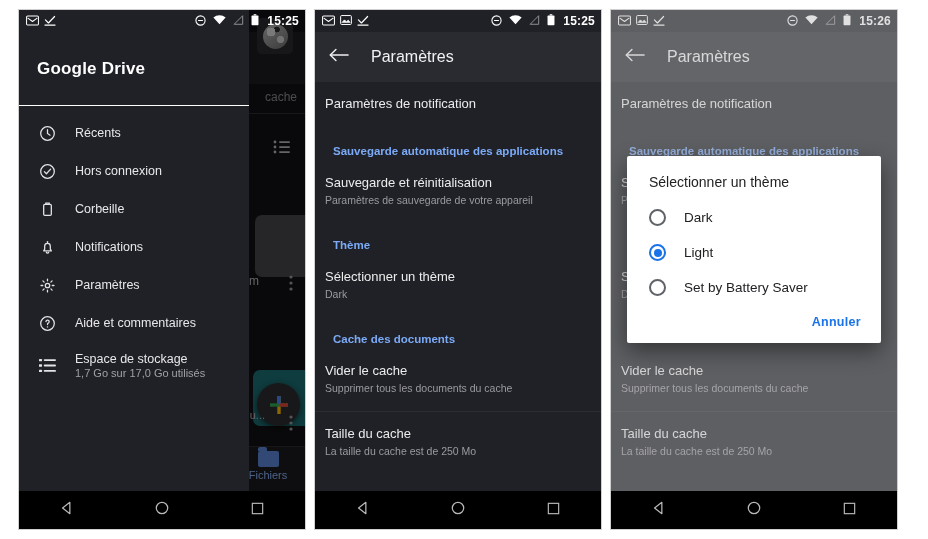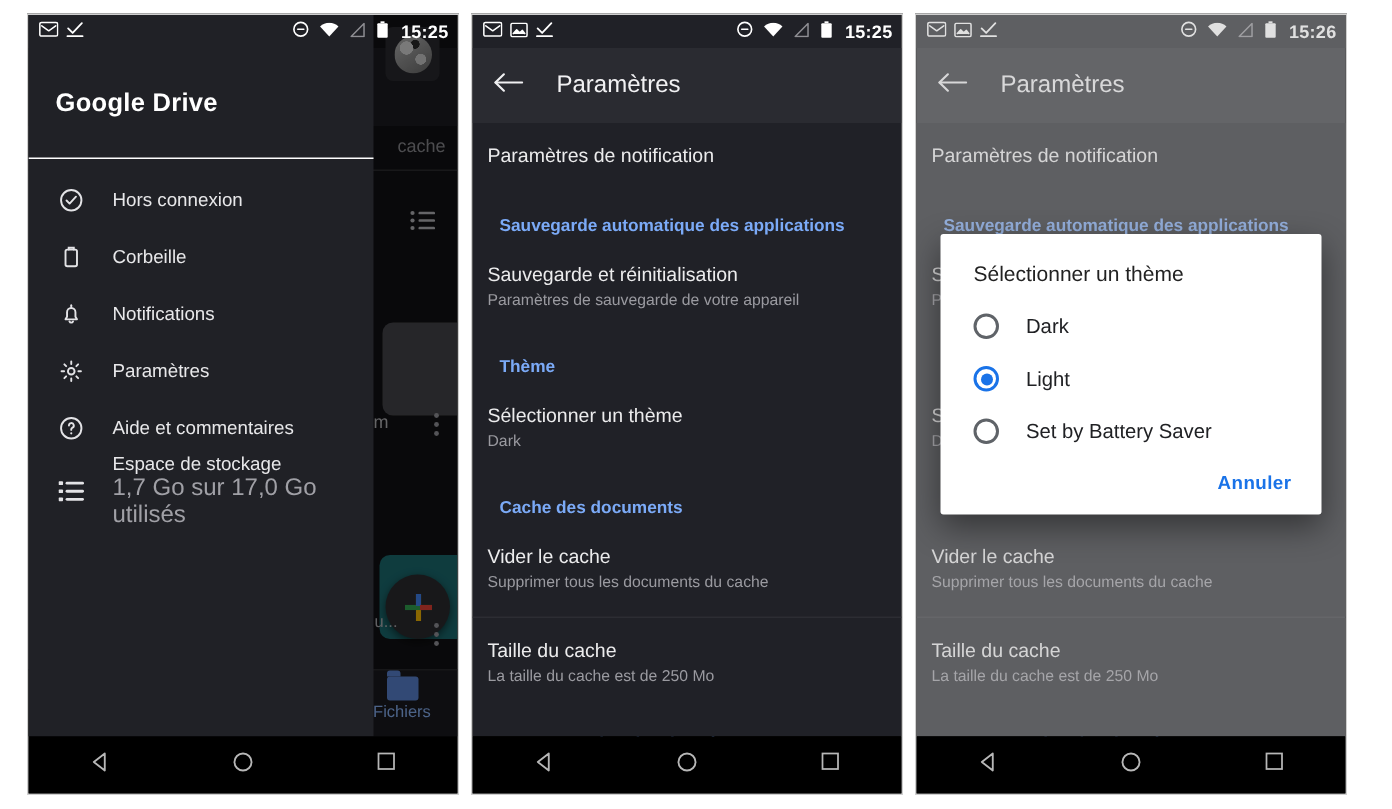--- a/index.html
+++ b/index.html
@@ -179,21 +179,21 @@
     height: 38px; padding-left: 18px;
     gap: 18px;
   }
   .drawer-item .di-ico {
     width: 20px; height: 20px;
     display: flex; align-items: center; justify-content: center;
     flex: 0 0 20px;
   }
   .drawer-item .di-text { display: flex; flex-direction: column; }
   .drawer-item .di-label { font-size: 12.5px; color: #e8e8ea; }
-  .drawer-item .di-sub { font-size: 16px; color: #a0a0a6; margin-top: 1px; }
+  .drawer-item .di-sub { font-size: 11px; color: #a0a0a6; margin-top: 1px; }
   .drawer-item.tall { height: 46px; }
 
   
   .settings-screen { position: absolute; inset: 0; background: #202127; }
   .set-appbar {
     height: 50px;
     background: #2a2b31;
     display: flex; align-items: center;
     padding-left: 14px; gap: 22px;
   }
@@ -328,20 +328,31 @@
       </div>
 
       <div class="drawer-scrim"></div>
 
       <div class="drawer">
         <div class="drawer-header">
           <span class="drawer-title">Google Drive</span>
         </div>
         <div class="drawer-list">
 
+          <div class="drawer-item">
+            <span class="di-ico">
+              <svg width="17" height="17" viewBox="0 0 20 20" fill="none" stroke="#e3e3e6" stroke-width="1.5">
+                <circle cx="10" cy="10" r="8"></circle>
+                  <path d="M10 5.5V10l3 2" stroke-linecap="round"></path>
+              </svg>
+            </span>
+            <span class="di-text">
+              <span class="di-label">Récents</span>
+            </span>
+          </div>
 
           <div class="drawer-item">
             <span class="di-ico">
               <svg width="17" height="17" viewBox="0 0 20 20" fill="none" stroke="#e3e3e6" stroke-width="1.5">
                 <circle cx="10" cy="10" r="8"></circle>
                   <path d="M6.3 10.2l2.4 2.4 5-5.4" stroke-linecap="round" stroke-linejoin="round"></path>
               </svg>
             </span>
             <span class="di-text">
               <span class="di-label">Hors connexion</span>

